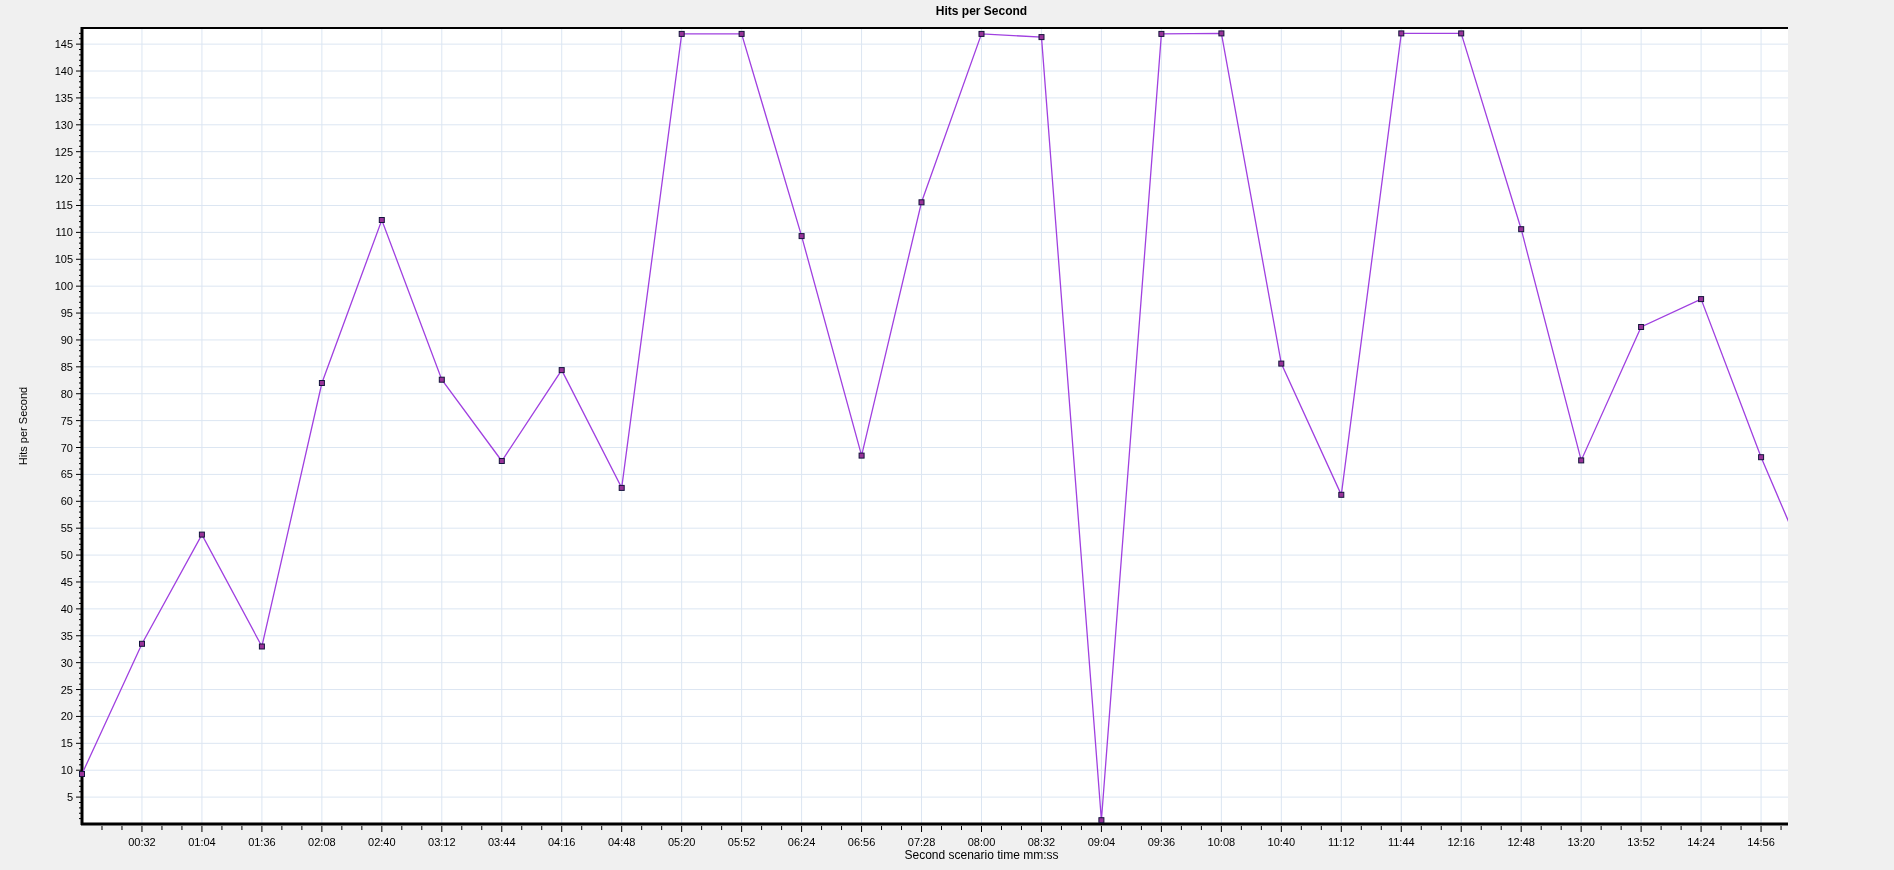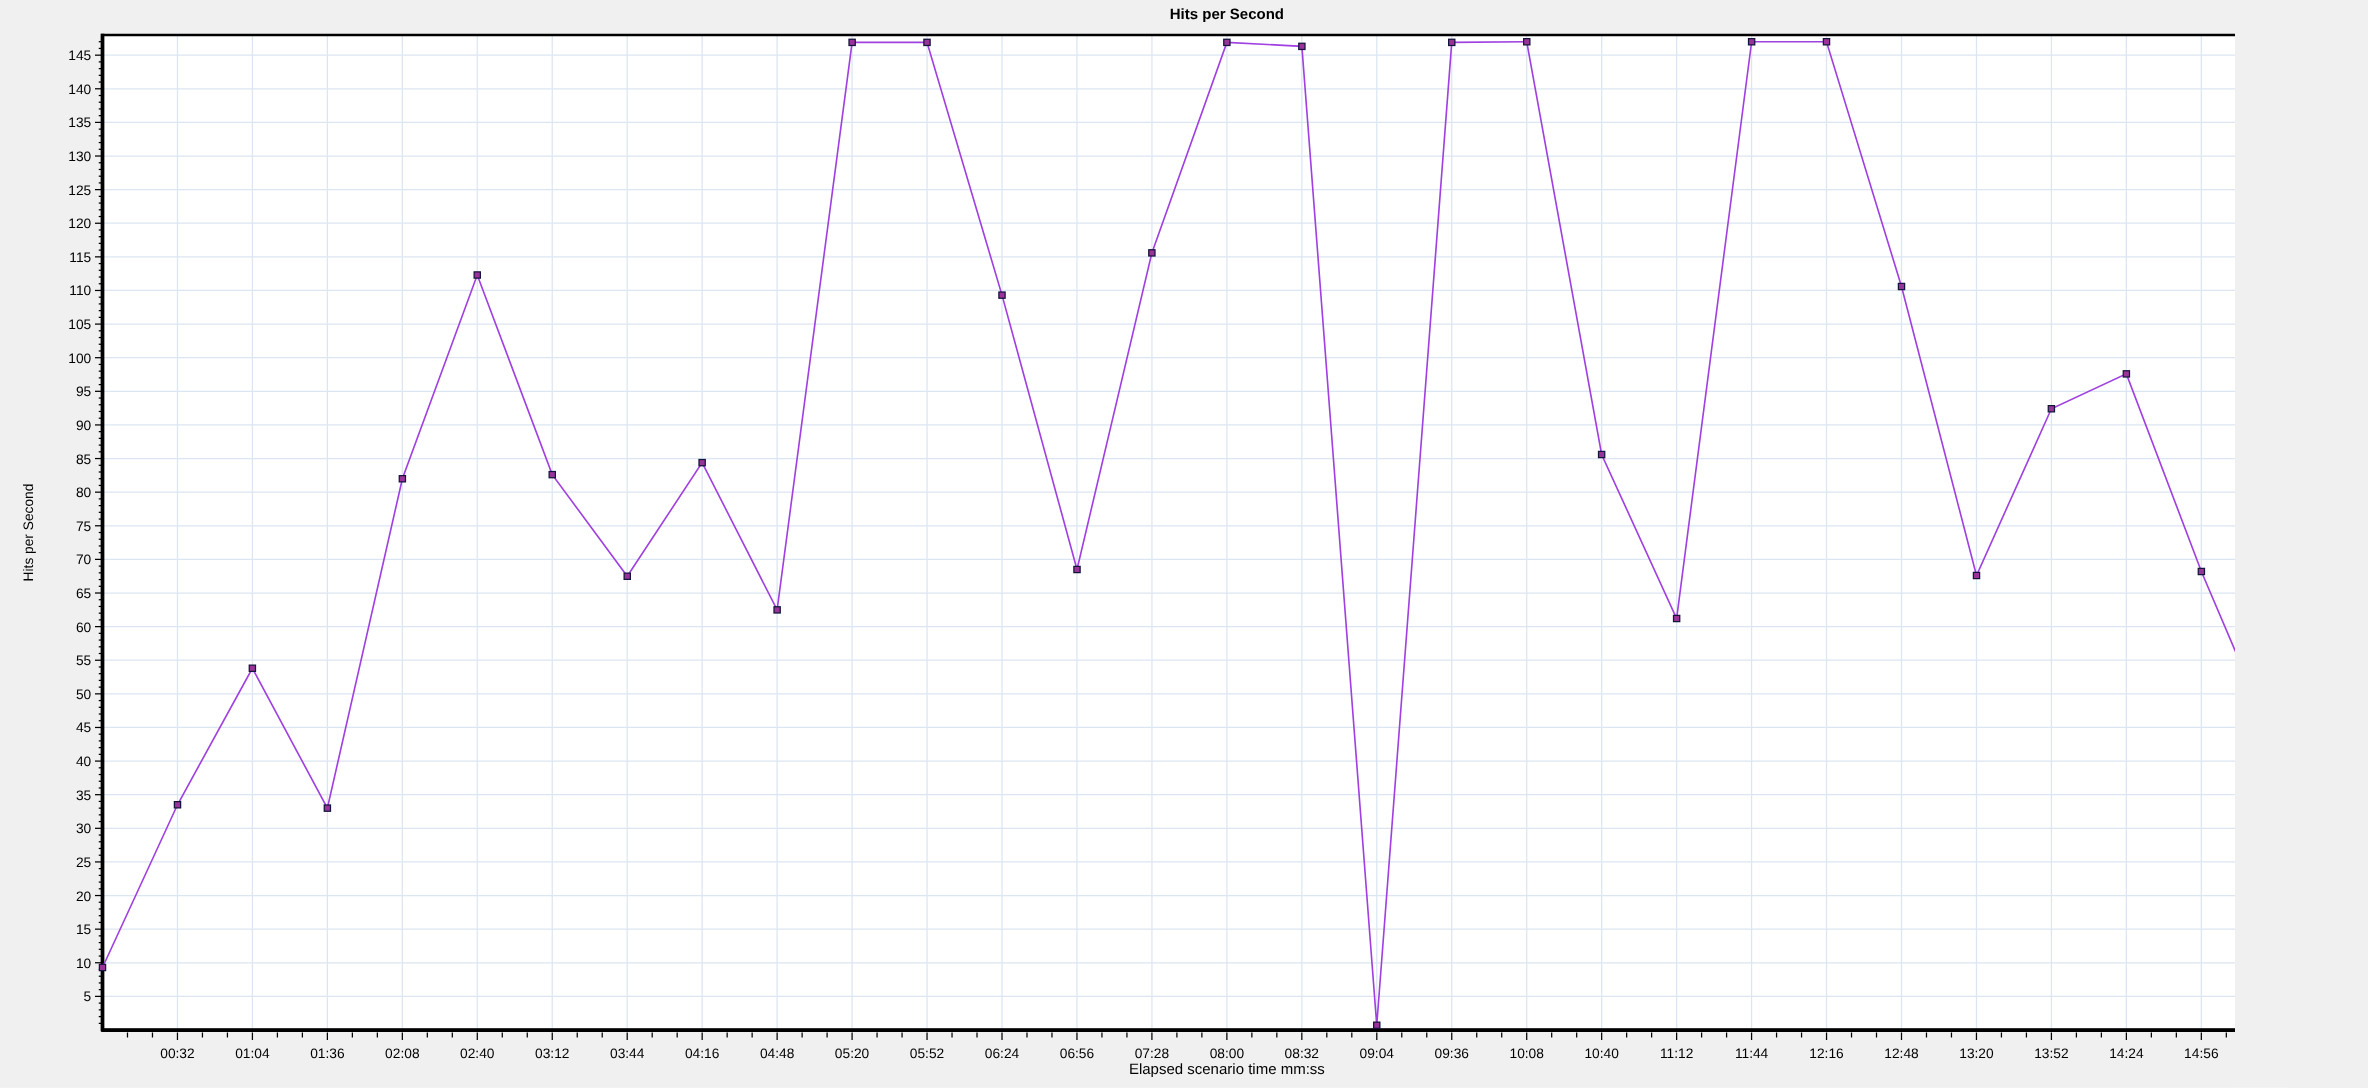--- a/index.html
+++ b/index.html
@@ -443,14 +443,14 @@
       <rect x="1398.8" y="30.9" width="5" height="5" fill="#993399" stroke="#14143c" stroke-width="1"></rect>
       <rect x="1458.7" y="30.9" width="5" height="5" fill="#993399" stroke="#14143c" stroke-width="1"></rect>
       <rect x="1518.7" y="226.7" width="5" height="5" fill="#993399" stroke="#14143c" stroke-width="1"></rect>
       <rect x="1578.7" y="457.9" width="5" height="5" fill="#993399" stroke="#14143c" stroke-width="1"></rect>
       <rect x="1638.6" y="324.5" width="5" height="5" fill="#993399" stroke="#14143c" stroke-width="1"></rect>
       <rect x="1698.6" y="296.6" width="5" height="5" fill="#993399" stroke="#14143c" stroke-width="1"></rect>
       <rect x="1758.6" y="454.7" width="5" height="5" fill="#993399" stroke="#14143c" stroke-width="1"></rect>
       <rect x="1818.5" y="595.1" width="5" height="5" fill="#993399" stroke="#14143c" stroke-width="1"></rect>
       <rect x="1878.5" y="665.0" width="5" height="5" fill="#993399" stroke="#14143c" stroke-width="1"></rect>
     </svg>
-  <div id="x-axis-title">Elapsed scenario time mm:ss</div>
+  <div id="x-axis-title">Second scenario time mm:ss</div>
 </div>
 
 </body></html>

